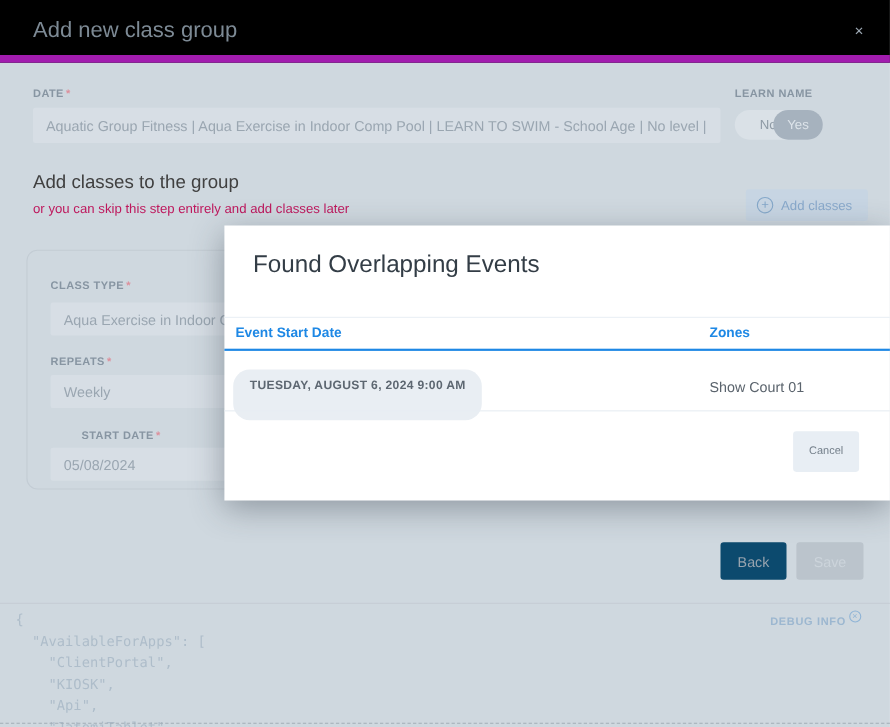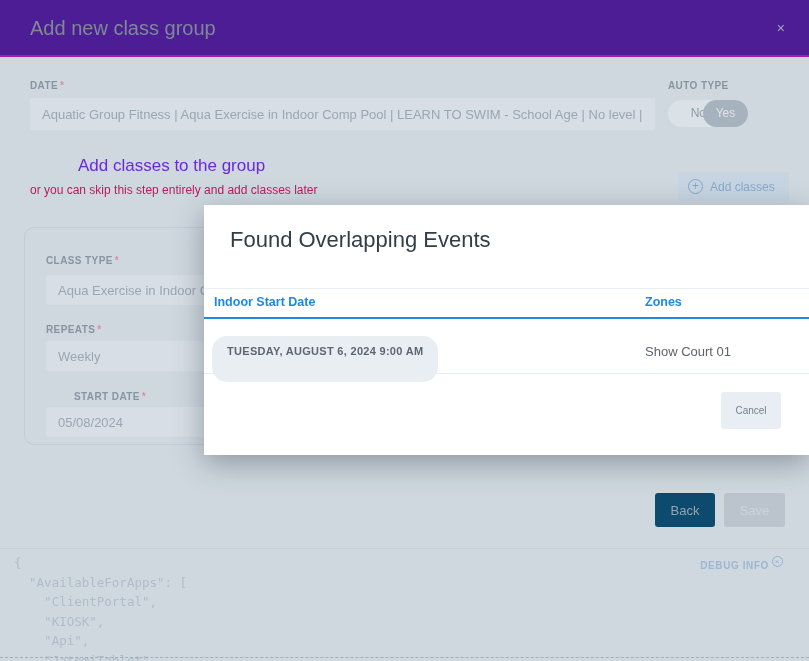--- a/index.html
+++ b/index.html
@@ -4,21 +4,21 @@
 <style>
   * { margin:0; padding:0; box-sizing:border-box; }
   html,body { width:809px; height:661px; overflow:hidden; }
   #screen {
     position:relative; width:809px; height:661px;
     background:#cfd8df; overflow:hidden;
     font-family:"Liberation Sans", sans-serif;
   }
   
   .top-header { position:absolute; top:0; left:0; right:0; height:57px;
-    background:#4c1d95; border-bottom:2px solid #a21caf; }
+    background:#000000; border-bottom:7px solid #a21caf; }
   .page-title { position:absolute; left:30px; top:17px; font-size:20px; color:#7d8a95; }
   .close-x { position:absolute; right:24px; top:21px; font-size:14px; color:#9da9b4; line-height:14px; }
 
   .field-label { position:absolute; font-size:10px; font-weight:bold;
     color:#8795a2; letter-spacing:.4px; }
   .req { color:#dd8f9b; margin-left:2px; }
 
   .text-input { position:absolute; background:#d7dee5; border:none; outline:none;
     border-radius:2px; color:#9aa6b1; font-size:13px; padding:0 12px;
     font-family:"Liberation Sans", sans-serif; white-space:nowrap; overflow:hidden; }
@@ -26,21 +26,21 @@
   #name-input { left:30px; top:98px; width:625px; height:32px; }
 
   .toggle { position:absolute; left:668px; top:100px; width:80px; height:27px;
     background:#dae1e7; border-radius:14px; }
   .toggle-no { position:absolute; left:0; top:0; width:38px; height:27px;
     text-align:right; line-height:27px; font-size:12px; color:#8e9aa5; }
   .toggle-yes { position:absolute; right:0; top:0; width:45px; height:27px;
     background:#a6b2be; border-radius:14px; text-align:center; line-height:27px;
     font-size:12px; color:#dde4ea; }
 
-  .section-title { position:absolute; left:30px; top:156px; font-size:17px; color:#6d28d9;margin-left:48px; }
+  .section-title { position:absolute; left:30px; top:156px; font-size:17px; color:#404040; }
   .section-sub { position:absolute; left:30px; top:183px; font-size:12px; color:#be185d; }
 
   .add-classes-btn { position:absolute; left:678px; top:172px; height:29px;
     background:#c7d5e3; border:none; border-radius:3px; color:#89a9cb;
     font-size:12px; padding:0 14px 0 10px; display:flex; align-items:center; gap:7px;
     font-family:"Liberation Sans", sans-serif; }
   .plus-circle { display:inline-block; width:15px; height:15px; border:1px solid #84a7c9;
     border-radius:50%; text-align:center; line-height:13px; font-size:12px; color:#84a7c9; }
 
   .class-card { position:absolute; left:24px; top:227px; width:620px; height:218px;
@@ -90,21 +90,21 @@
 <div id="screen">
 
   <div class="top-header">
     <div class="page-title">Add new class group</div>
     <div class="close-x">×</div>
   </div>
 
   <div class="field-label" style="left:30px; top:80px;"><span>DATE</span><span class="req">*</span></div>
   <input id="name-input" class="text-input" value="Aquatic Group Fitness | Aqua Exercise in Indoor Comp Pool | LEARN TO SWIM - School Age | No level | Alannah Jeneby | Show" style="">
 
-  <div class="field-label" style="left:668px; top:80px;">AUTO TYPE</div>
+  <div class="field-label" style="left:668px; top:80px;">LEARN NAME</div>
   <div class="toggle">
     <div class="toggle-no">No</div>
     <div class="toggle-yes">Yes</div>
   </div>
 
   <div class="section-title">Add classes to the group</div>
   <div class="section-sub">or you can skip this step entirely and add classes later</div>
 
   <button class="add-classes-btn">
     <span class="plus-circle">+</span>
@@ -127,21 +127,21 @@
 
   <div class="debug-topline"></div>
   <div class="debug-json"><div>{</div><div>  "AvailableForApps": [</div><div>    "ClientPortal",</div><div>    "KIOSK",</div><div>    "Api",</div><div>    "JatomiTablet"</div></div>
   <div class="debug-label"><span>DEBUG INFO</span><span class="debug-close">×</span></div>
   <div class="bottom-dash"></div>
 
   <div class="modal">
     <div class="modal-title">Found Overlapping Events</div>
     <div class="modal-divider"></div>
 
-    <div class="th th-start">Indoor Start Date</div>
+    <div class="th th-start">Event Start Date</div>
     <div class="th th-zones">Zones</div>
     <div class="head-underline"></div>
 
     <div>
       <span class="date-pill">TUESDAY, AUGUST 6, 2024 9:00 AM</span>
       <span class="zones-cell">Show Court 01</span>
     </div>
     <div class="row-divider"></div>
 
     <button class="cancel-btn">Cancel</button>

